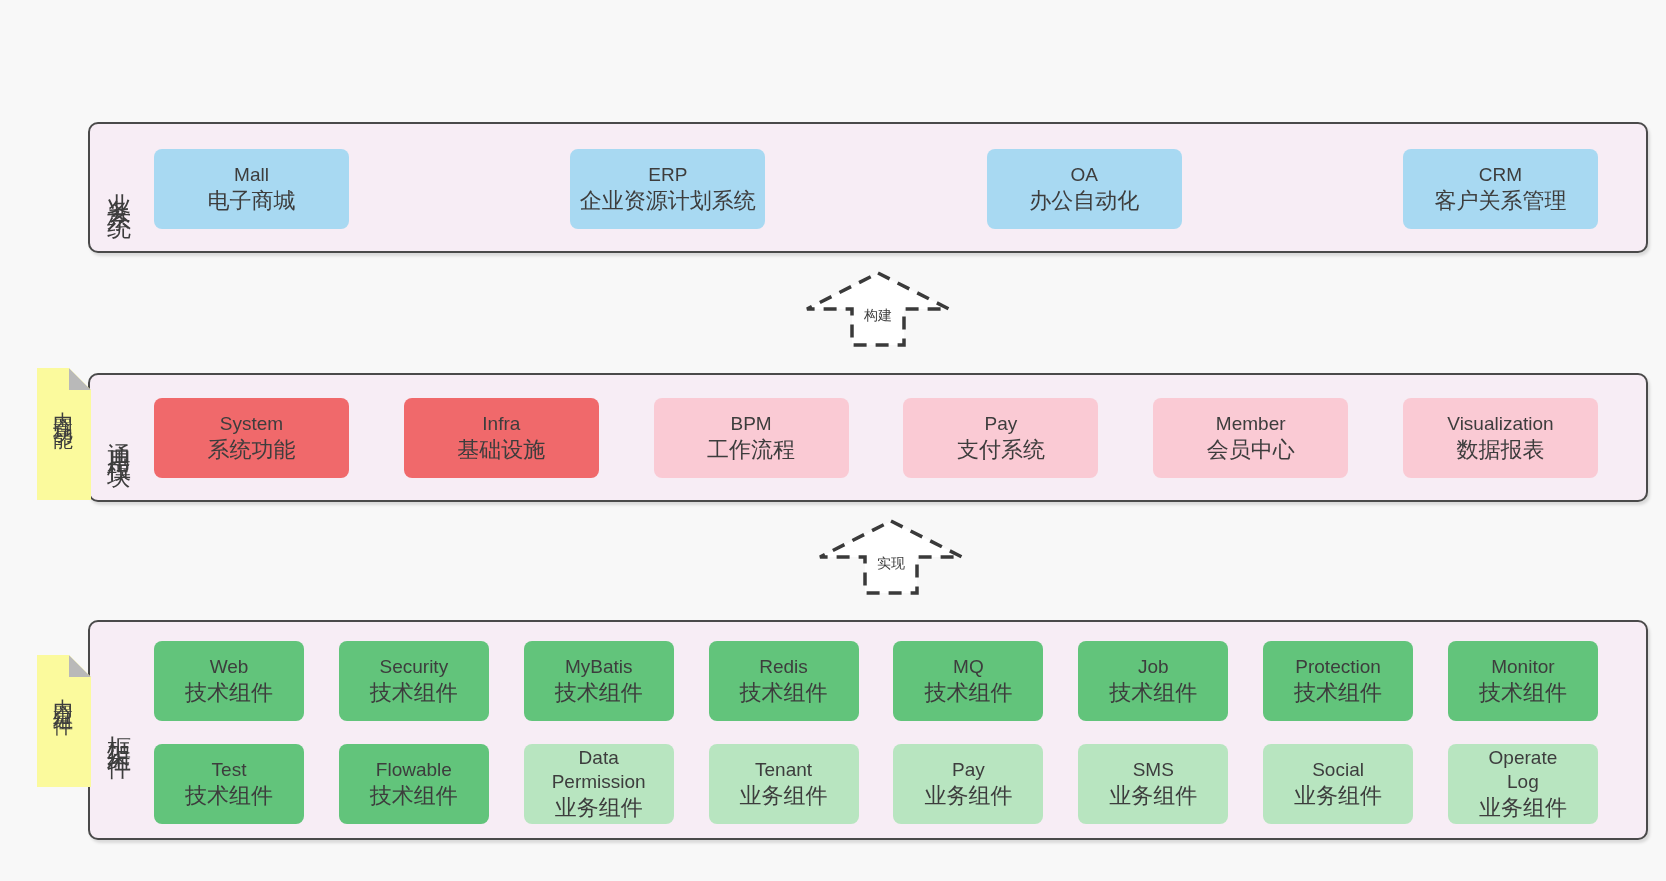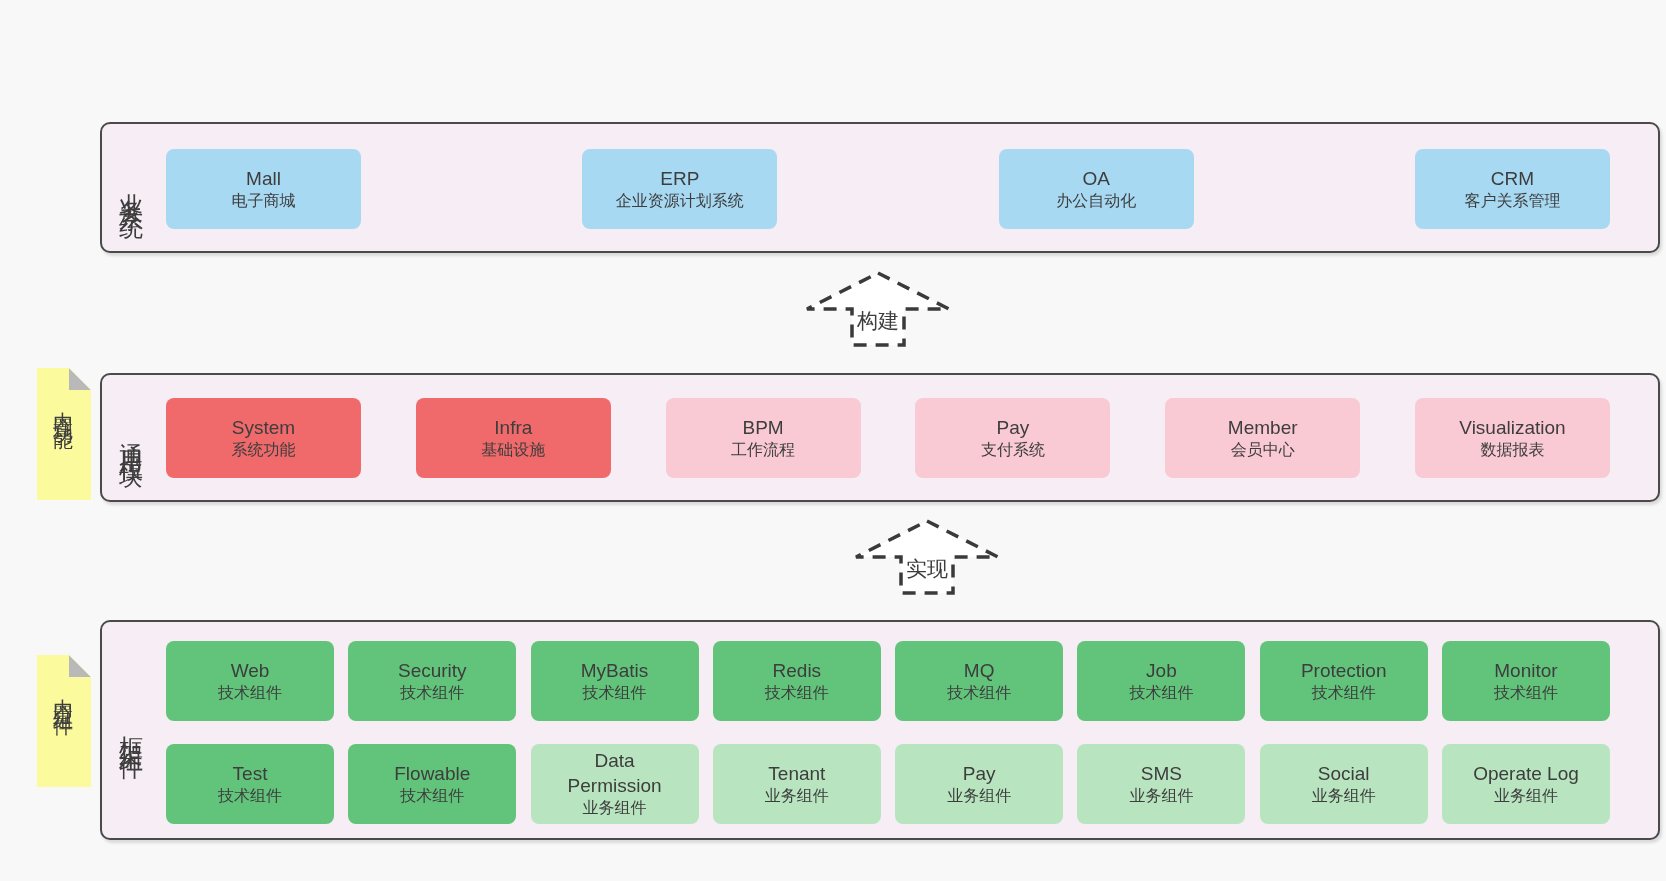--- a/index.html
+++ b/index.html
@@ -6,21 +6,21 @@
   body{
     position:relative;
     width:1666px;height:881px;
     background:#f8f8f8;
     font-family:"Liberation Sans",sans-serif;
     color:#3d3d3d;
     overflow:hidden;
   }
   
   .layer{
-    position:absolute;left:100px;width:1560px;
+    position:absolute;left:88px;width:1560px;
     background:#f7edf5;
     border:2px solid #4a4a4a;
     border-radius:10px;
     box-sizing:border-box;
     box-shadow:2px 3px 3px rgba(0,0,0,0.12);
     z-index:1;
   }
   #layer-business{top:122px;height:131px;}
   #layer-modules{top:373px;height:129px;}
   #layer-components{top:620px;height:220px;}
@@ -43,23 +43,23 @@
 
   
   .box{
     height:80px;border-radius:8px;
     display:flex;flex-direction:column;
     align-items:center;justify-content:center;
     text-align:center;line-height:1.28;
     box-sizing:border-box;
   }
   .w6{width:195px;padding:0 8px;}
-  .w8{width:168px;padding:0 24px;}
+  .w8{width:150px;padding:0 24px;}
   .box .en{font-size:19px;}
-  .box .zh{font-size:16px;}
+  .box .zh{font-size:22px;}
   .blue{background:#a8d9f2;}
   .red{background:#f0696b;}
   .pink{background:#facad4;padding-left:8px;}
   .green{background:#62c47b;}
   .green-light{background:#b8e5c0;}
 
   
   .sticky{
     position:absolute;left:37px;width:54px;height:132px;
     background:#fbfa9d;
@@ -77,27 +77,27 @@
     position:absolute;left:50%;top:28px;
     transform:translateX(-50%);
     writing-mode:vertical-rl;text-orientation:upright;
     font-size:20px;letter-spacing:6px;
     color:#3d3d3d;white-space:nowrap;
   }
 
   
   .arrow{position:absolute;width:146px;height:78px;z-index:0;}
   #arrow-build{left:805px;top:270px;}
-  #arrow-implement{left:854px;top:518px;}
+  #arrow-implement{left:818px;top:518px;}
   .arrow svg{display:block;width:100%;height:100%;}
   .arrow .alabel{
     position:absolute;left:50%;top:36px;
     transform:translateX(-50%);
     background:#ffffff;
-    font-size:21px;color:#3d3d3d;
+    font-size:14px;color:#3d3d3d;
     padding:1px 3px;white-space:nowrap;
   }
 </style>
 </head>
 <body>
 
 <div class="layer" id="layer-business">
   <div class="vtitle">业务系统</div>
   <div class="boxrow">
     <div class="box w6 blue">

